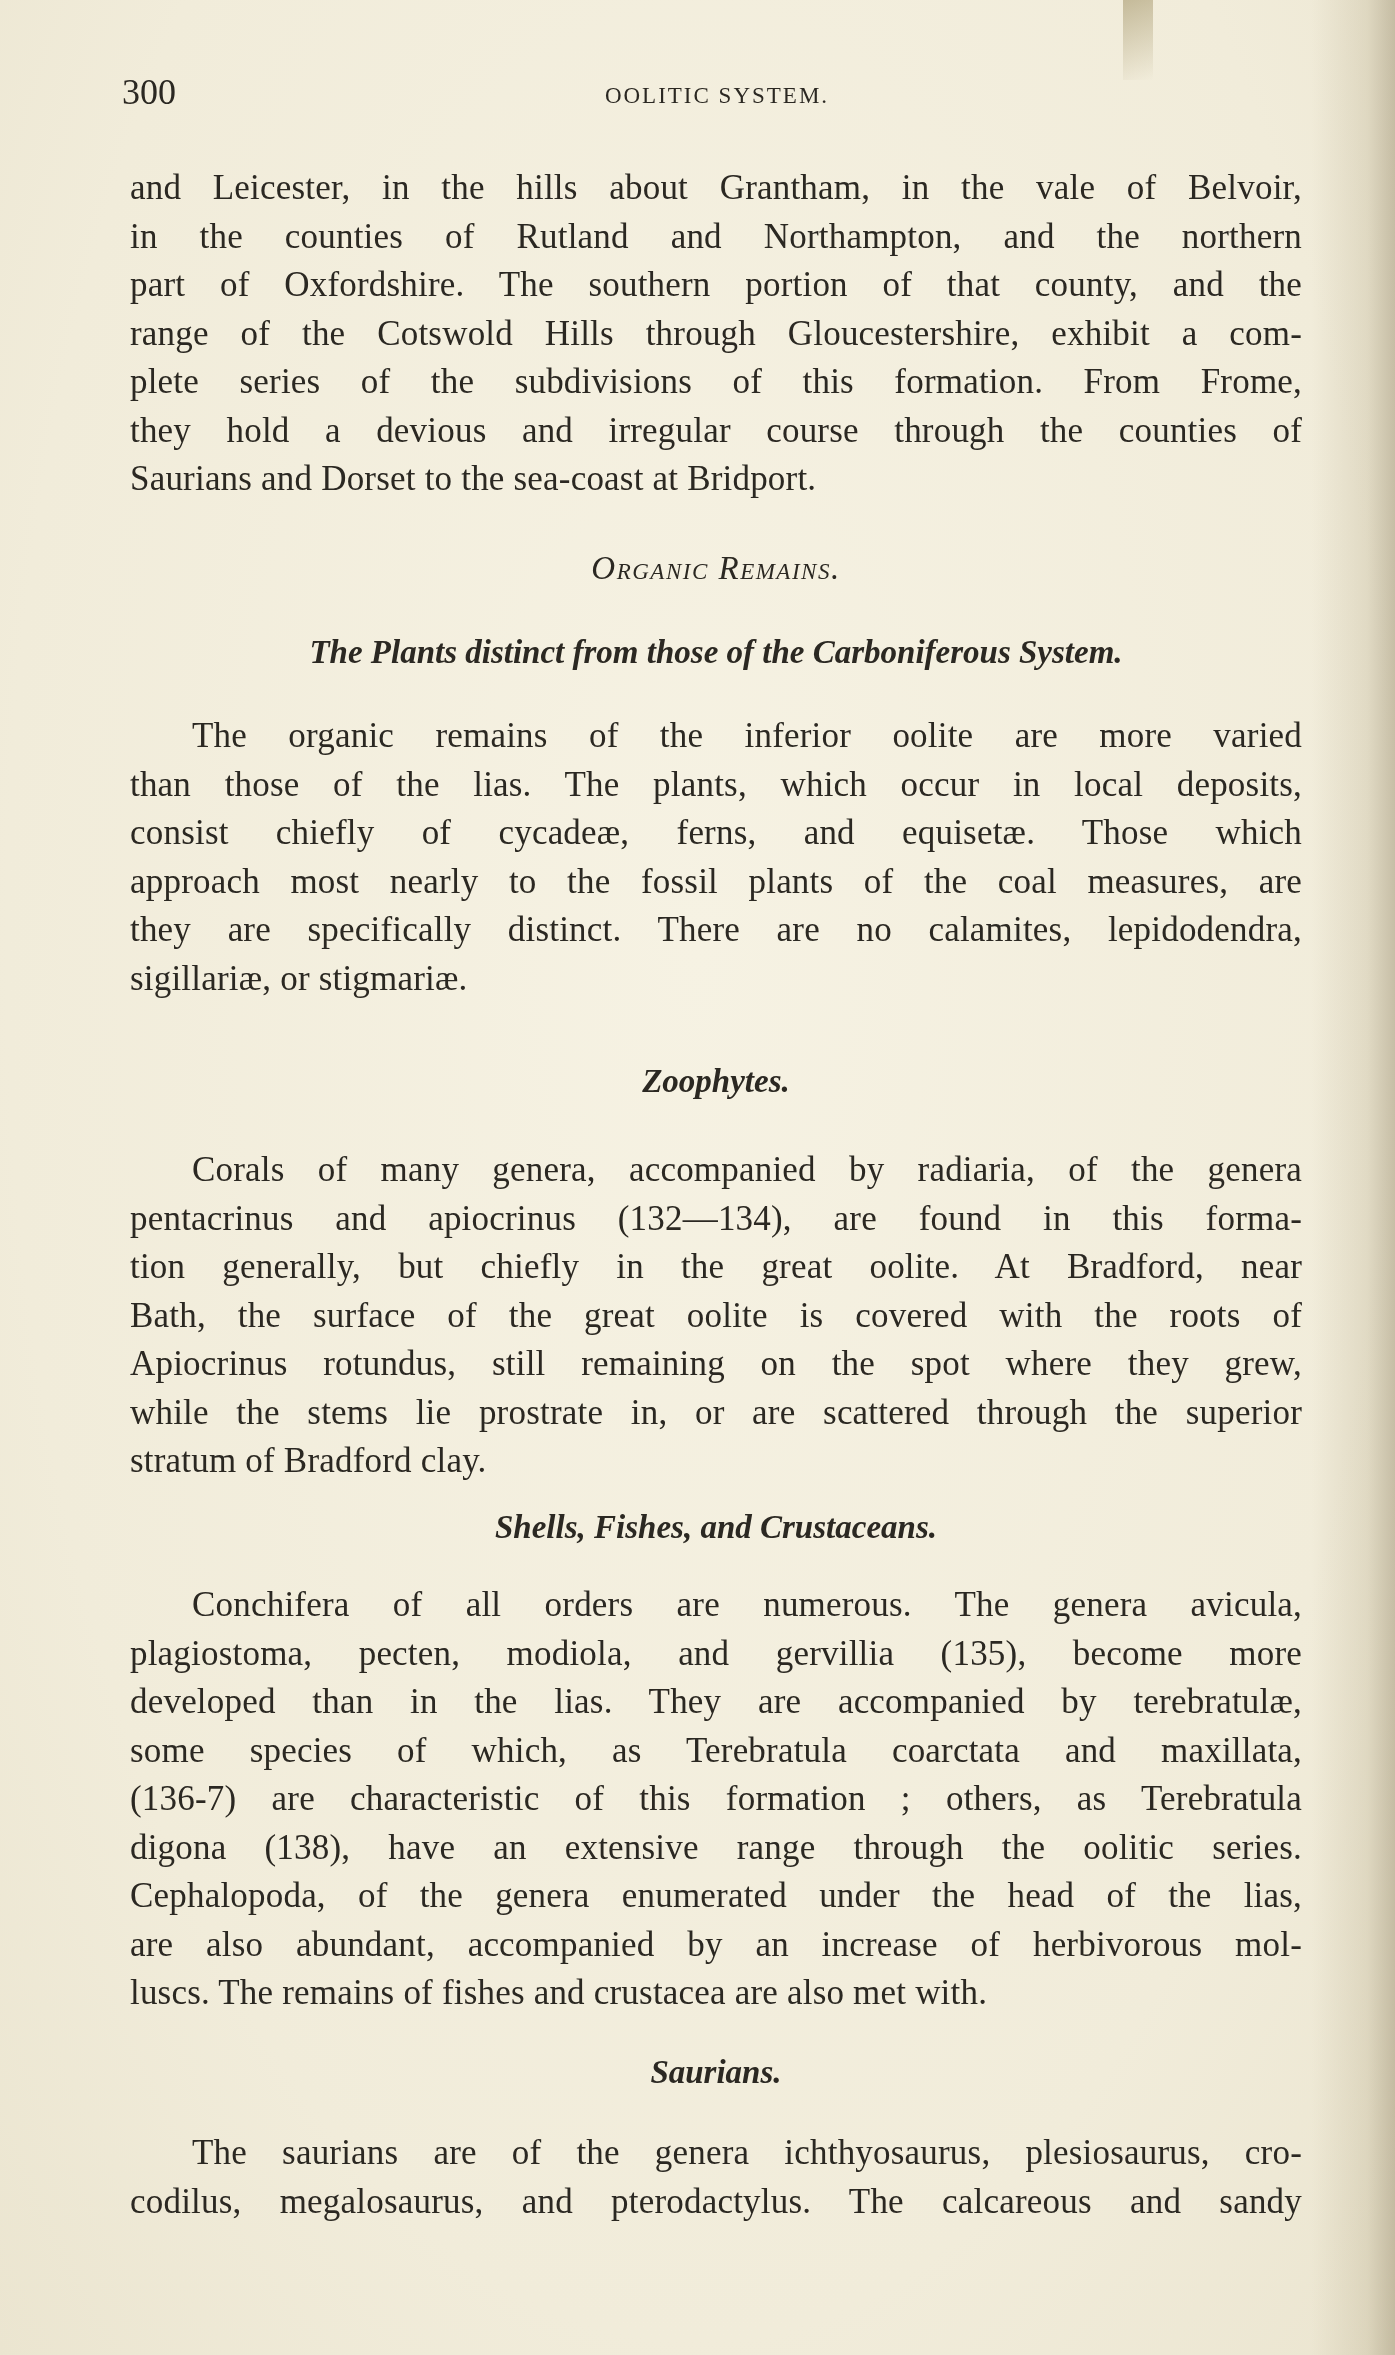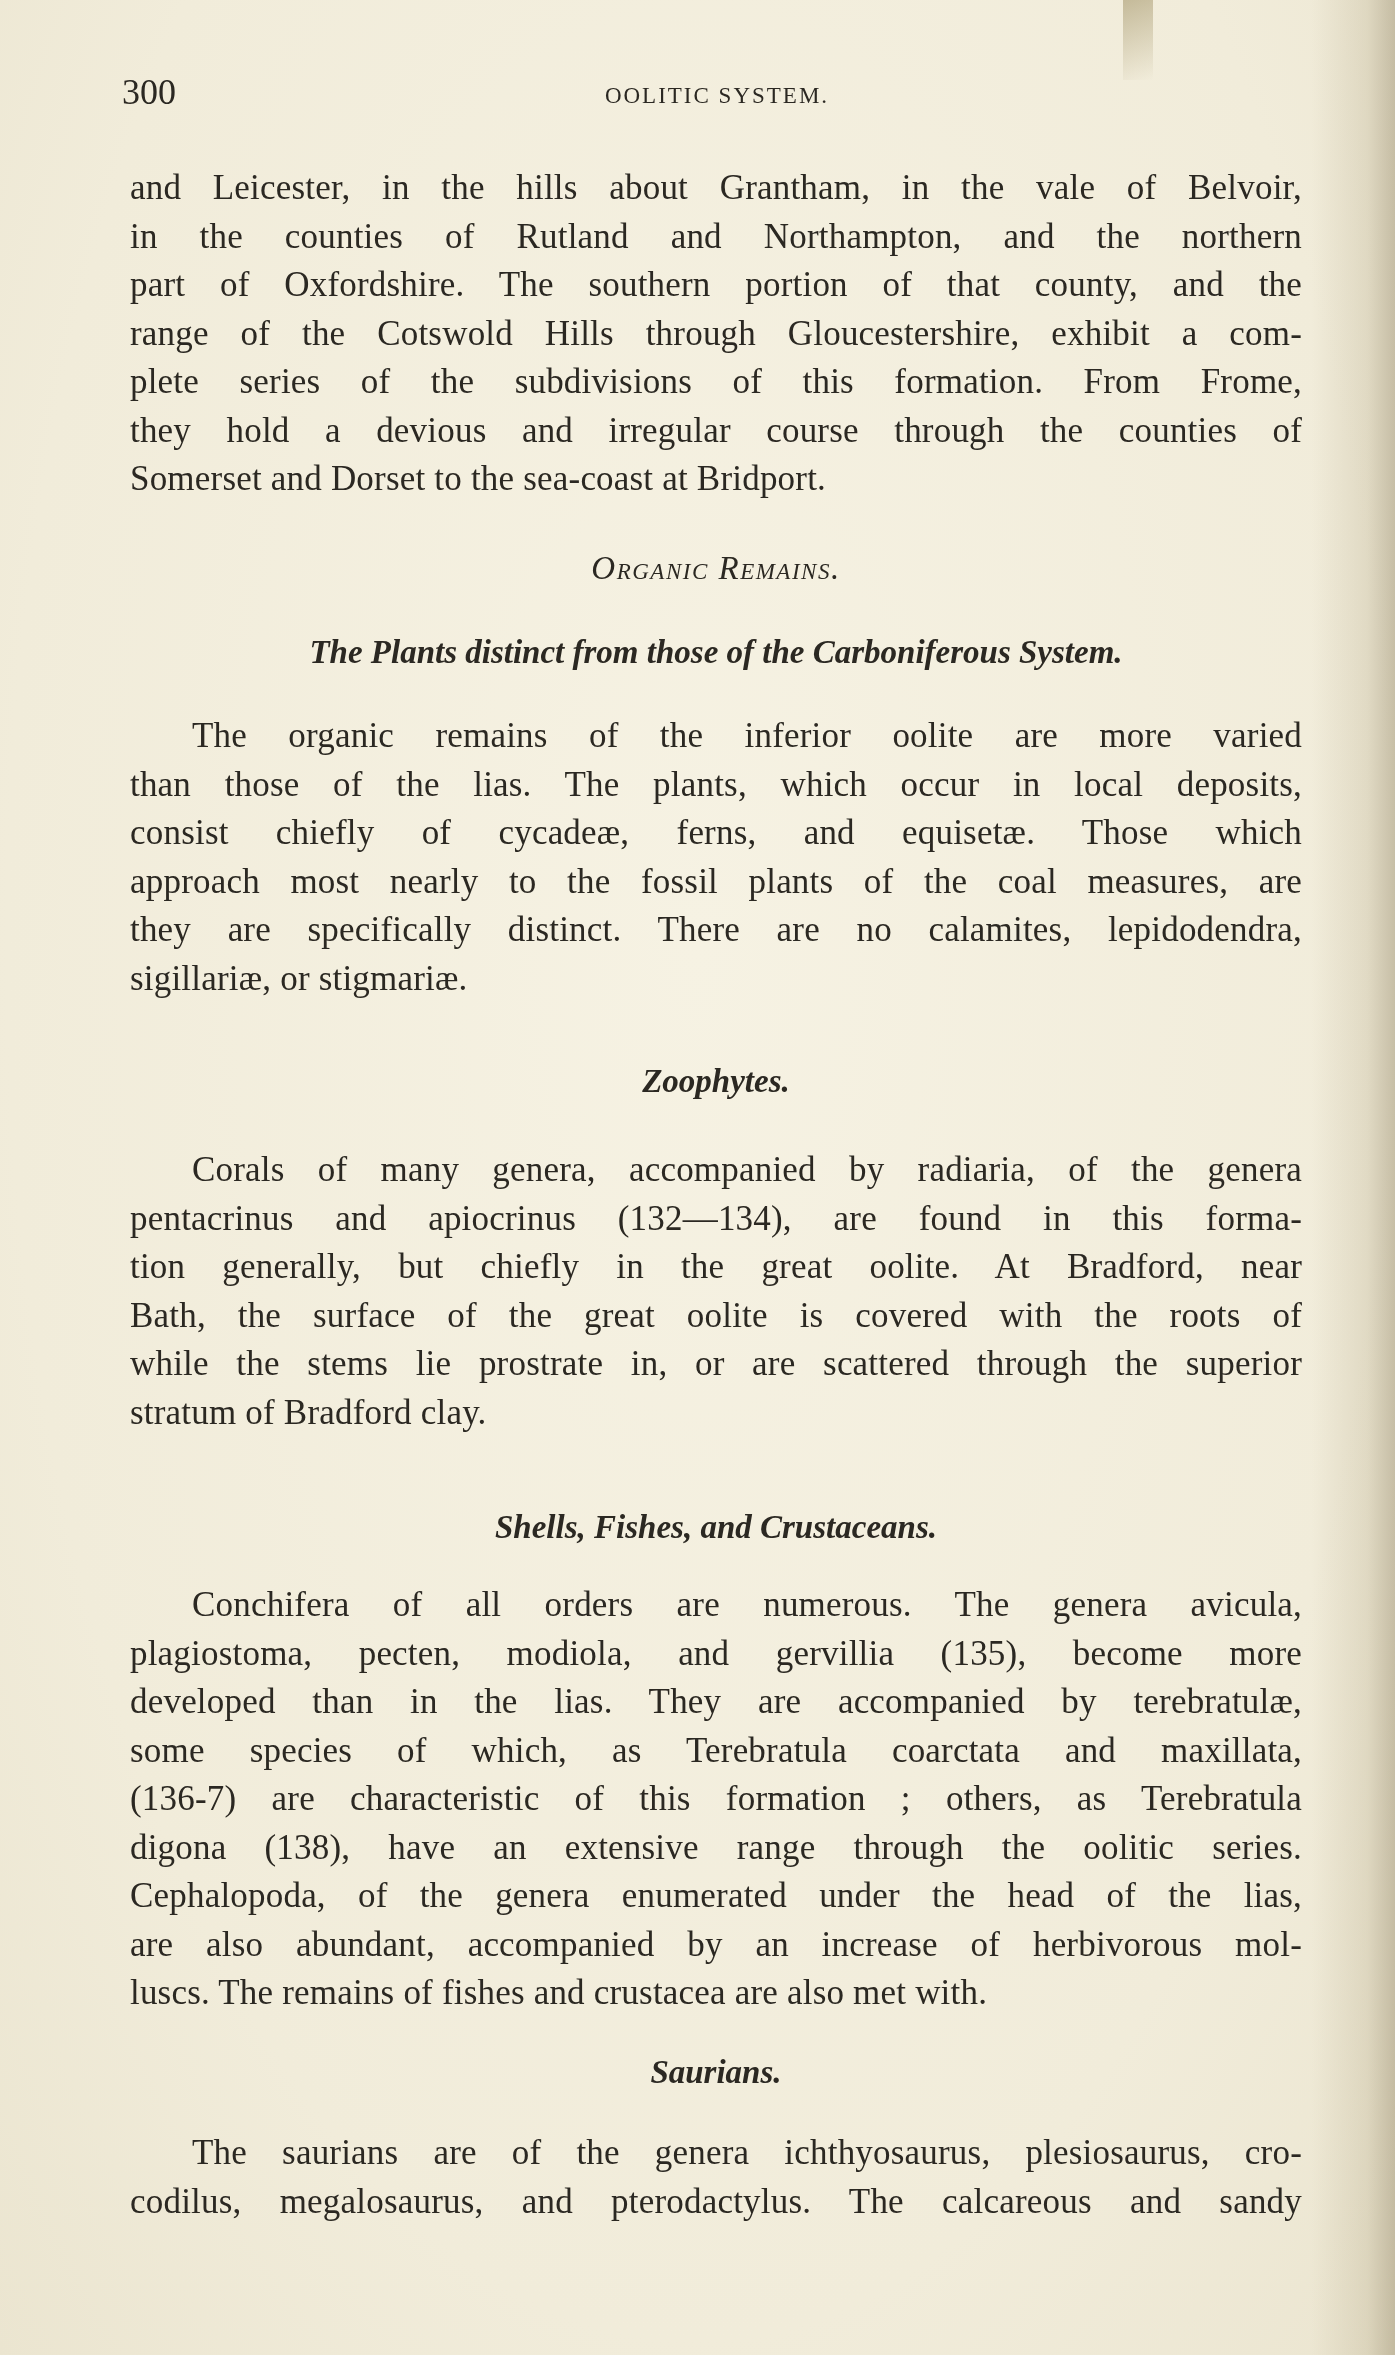--- a/index.html
+++ b/index.html
@@ -112,21 +112,21 @@
   </div>
 
   <div class="block" style="top:152px;">
     <p class="body">
       <span class="line">and Leicester, in the hills about Grantham, in the vale of Belvoir,</span>
       <span class="line">in the counties of Rutland and Northampton, and the northern</span>
       <span class="line">part of Oxfordshire. The southern portion of that county, and the</span>
       <span class="line">range of the Cotswold Hills through Gloucestershire, exhibit a com-</span>
       <span class="line">plete series of the subdivisions of this formation. From Frome,</span>
       <span class="line">they hold a devious and irregular course through the counties of</span>
-      <span class="line last">Somerset and Dorset to the sea-coast at Bridport.</span>
+      <span class="line last">Saurians and Dorset to the sea-coast at Bridport.</span>
     </p>
   </div>
 
   <div class="heading-sc" style="top:546px;font-style:italic;">Organic Remains.</div>
 
   <div class="heading-it" style="top:630px;">The Plants distinct from those of the Carboniferous System.</div>
 
   <div class="block" style="top:700px;">
     <p class="body">
       <span class="line indent">The organic remains of the inferior oolite are more varied</span>
@@ -139,20 +139,21 @@
   </div>
 
   <div class="heading-it" style="top:1059px;">Zoophytes.</div>
 
   <div class="block" style="top:1134px;">
     <p class="body">
       <span class="line indent">Corals of many genera, accompanied by radiaria, of the genera</span>
       <span class="line">pentacrinus and apiocrinus (132—134), are found in this forma-</span>
       <span class="line">tion generally, but chiefly in the great oolite. At Bradford, near</span>
       <span class="line">Bath, the surface of the great oolite is covered with the roots of</span>
+      <span class="line">Apiocrinus rotundus, still remaining on the spot where they grew,</span>
       <span class="line">while the stems lie prostrate in, or are scattered through the superior</span>
       <span class="line last">stratum of Bradford clay.</span>
     </p>
   </div>
 
   <div class="heading-it" style="top:1505px;">Shells, Fishes, and Crustaceans.</div>
 
   <div class="block" style="top:1569px;">
     <p class="body">
       <span class="line indent">Conchifera of all orders are numerous. The genera avicula,</span>

